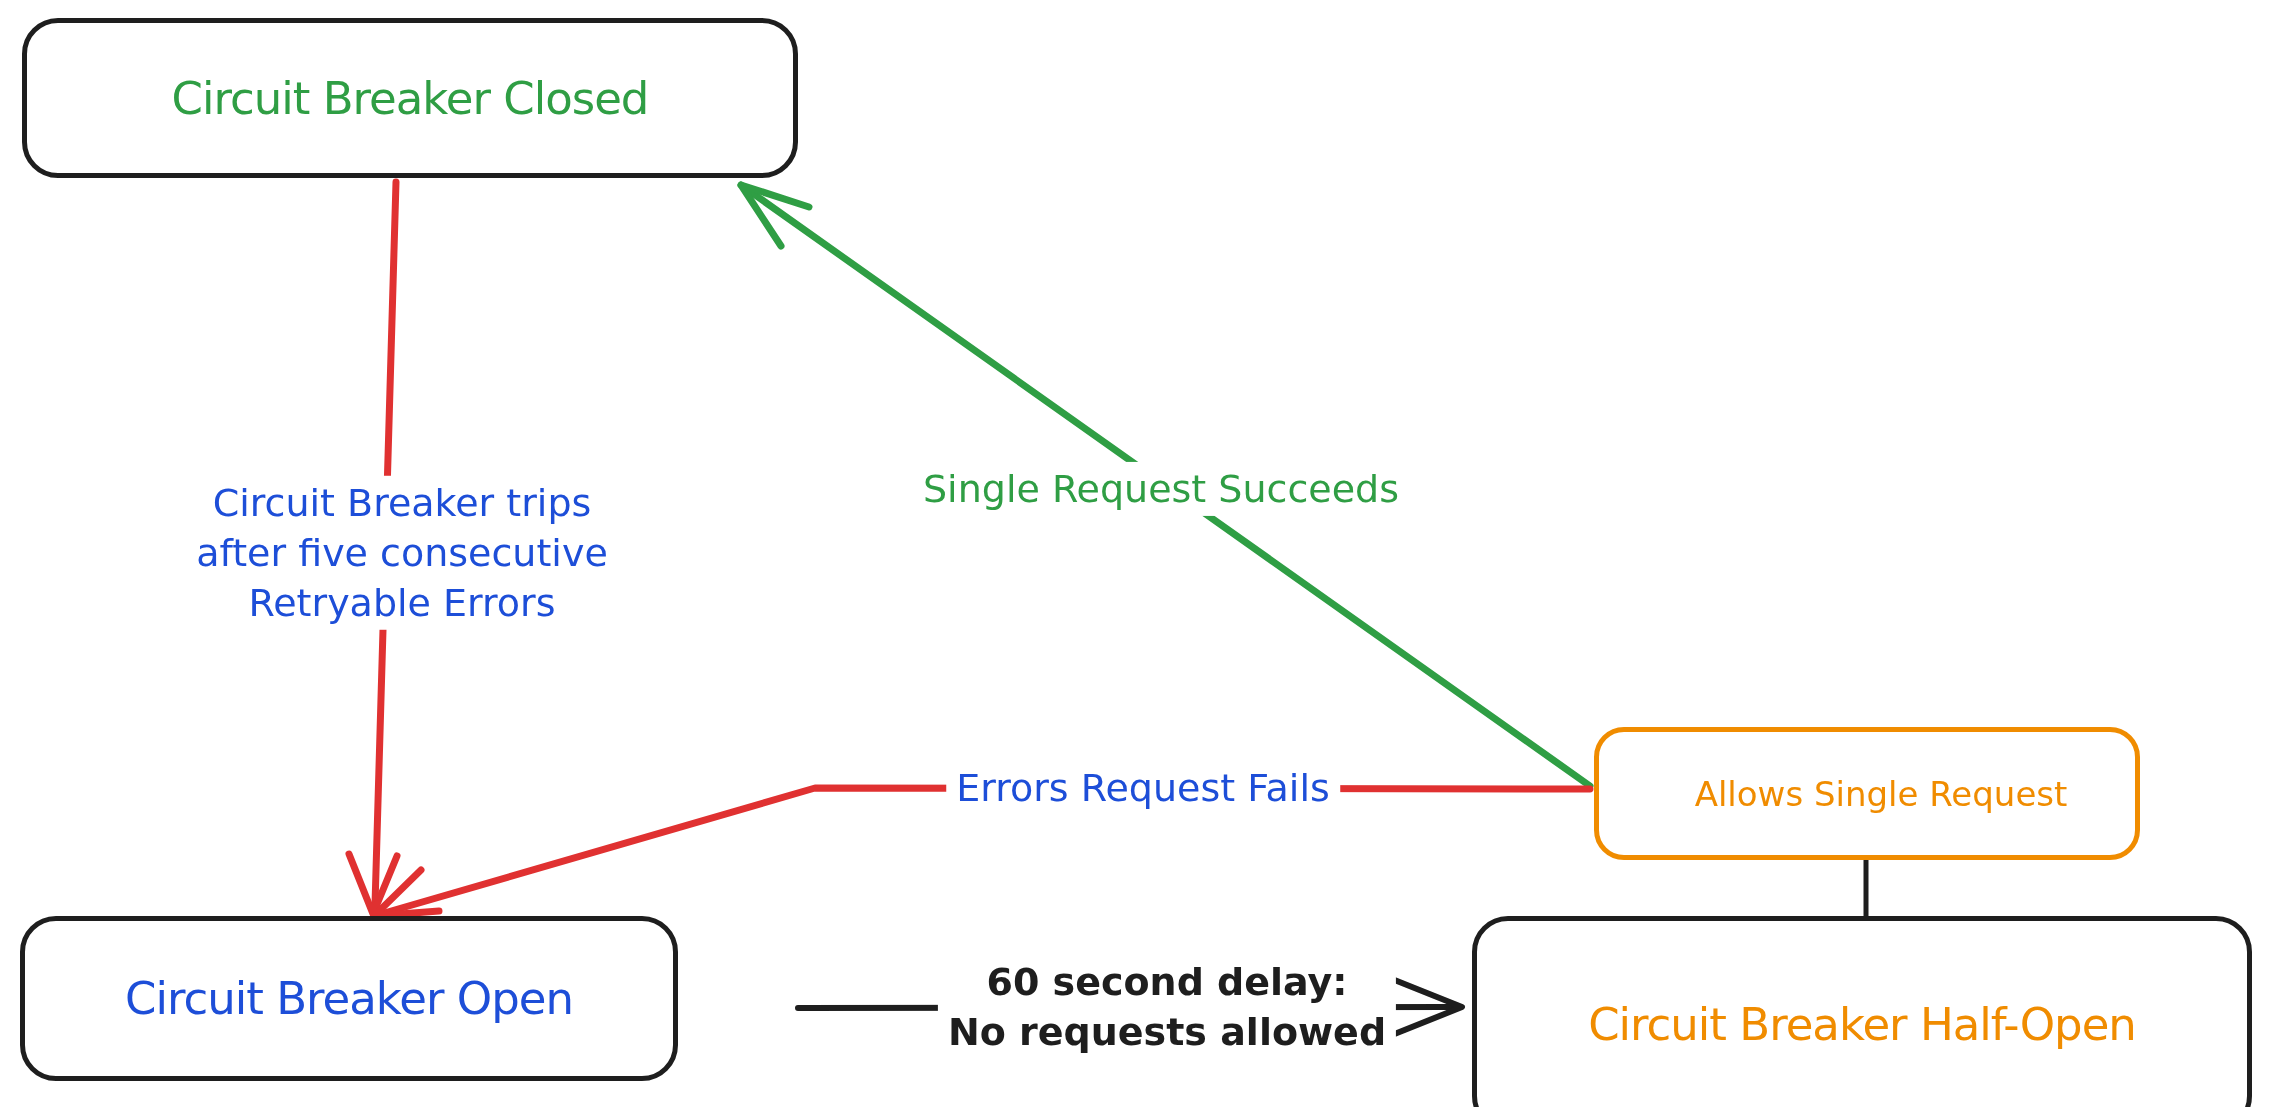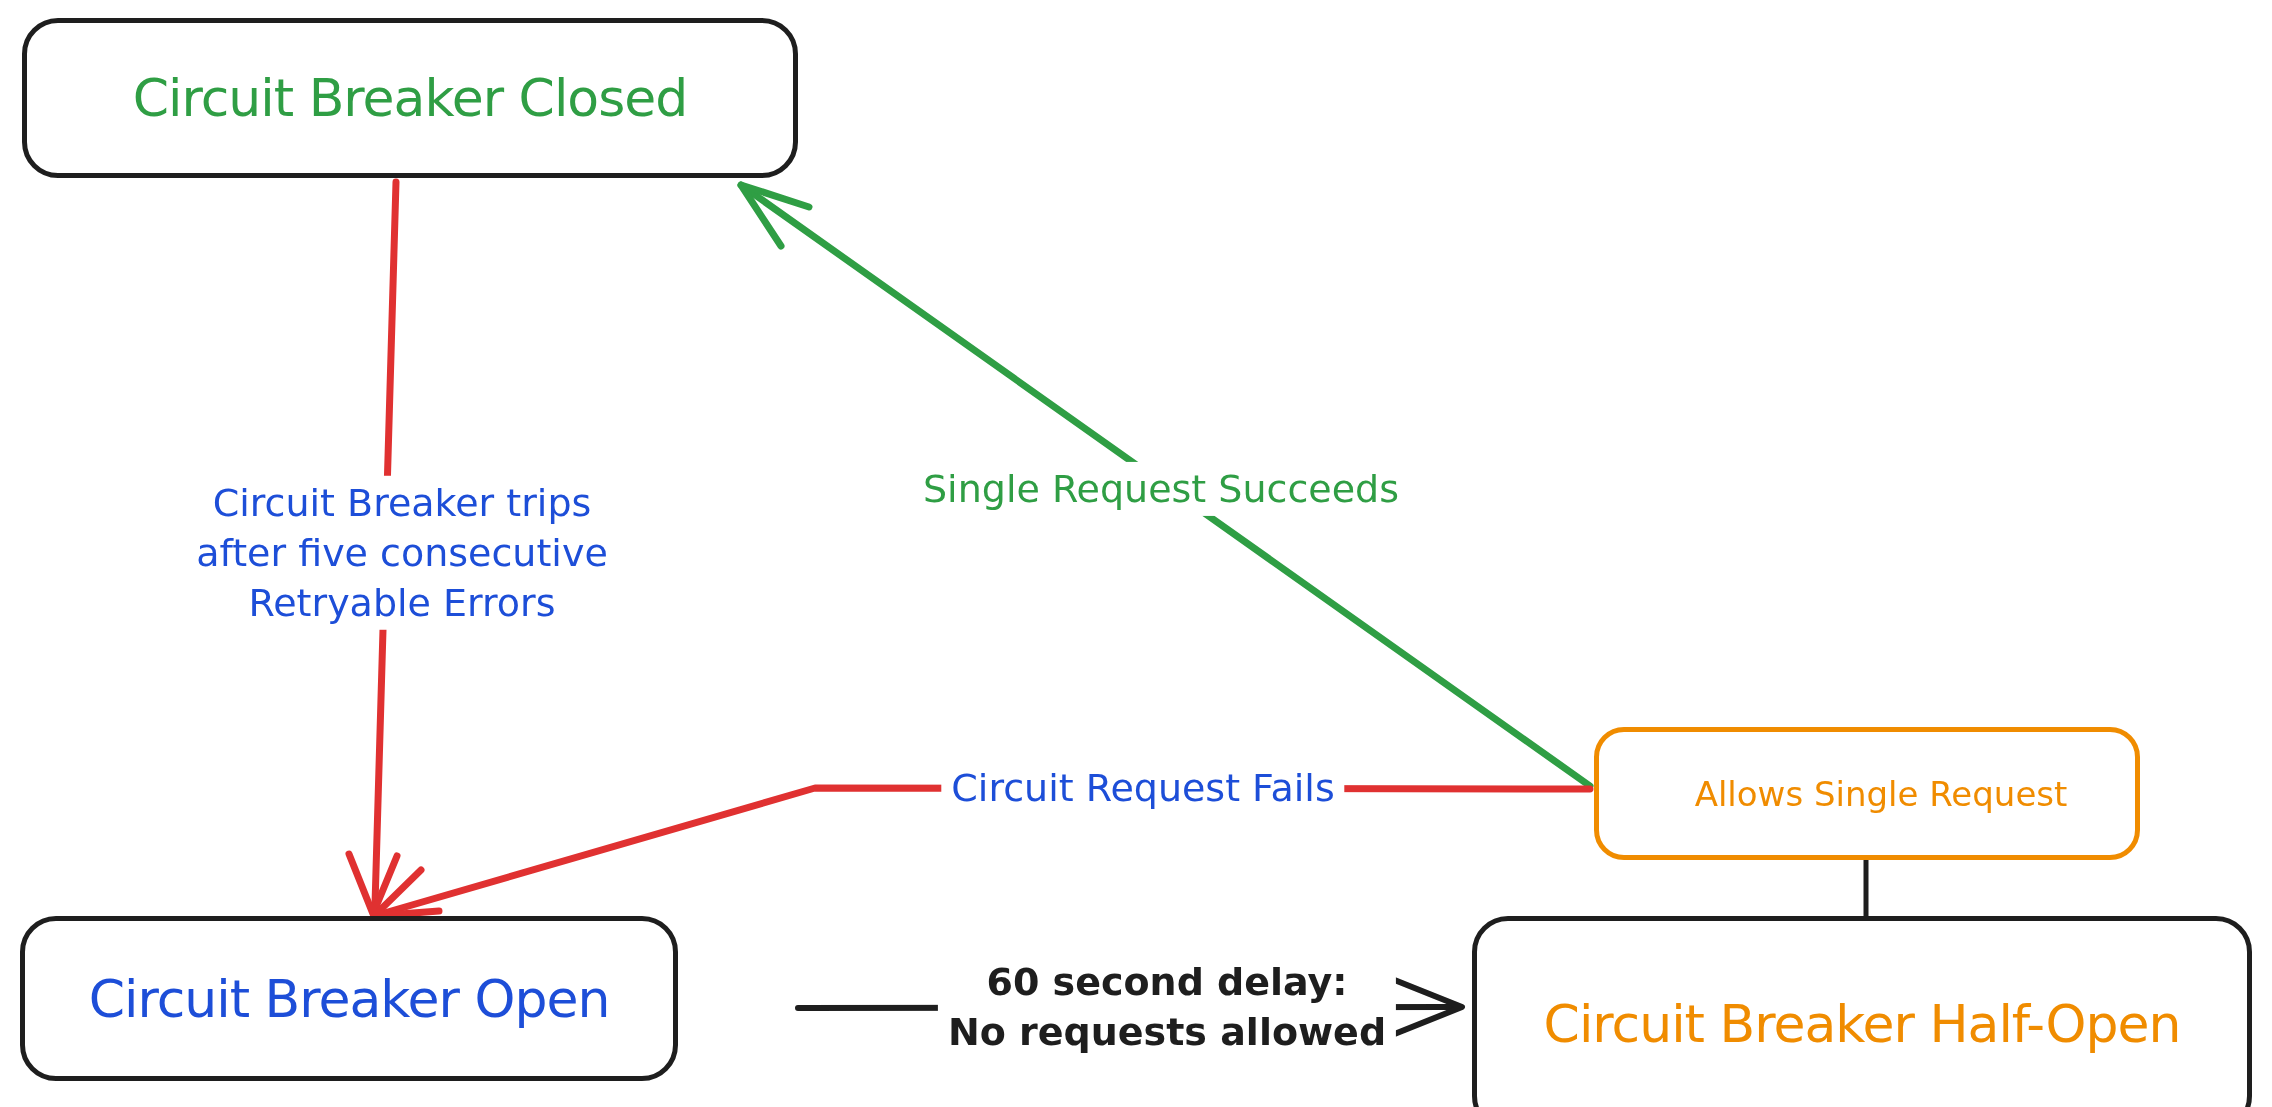--- a/index.html
+++ b/index.html
@@ -28,21 +28,21 @@
     box-sizing: border-box;
     background: #ffffff;
     border: 5px solid #1e1e1e;
     border-radius: 36px;
     display: flex;
     align-items: center;
     justify-content: center;
     text-align: center;
   }
   .node .node-label {
-    font-size: 52px;
+    font-size: 45px;
     letter-spacing: -1px;
     white-space: nowrap;
   }
   #node-closed    { left: 22px;   top: 18px;  width: 776px; height: 160px; }
   #node-open      { left: 20px;   top: 916px; width: 658px; height: 165px; }
   #node-half-open { left: 1472px; top: 916px; width: 780px; height: 216px; }
   #node-allows {
     left: 1594px; top: 727px; width: 546px; height: 133px;
     border: 5px solid #f08c00;
     border-radius: 30px;
@@ -115,18 +115,18 @@
   <div class="node" id="node-allows">
     <span class="node-label orange">Allows Single Request</span>
   </div>
 
   <div class="edge-label red" id="label-trip">Circuit Breaker trips
 after five consecutive
 Retryable Errors</div>
 
   <div class="edge-label green" id="label-success">Single Request Succeeds</div>
 
-  <div class="edge-label red" id="label-fail">Circuit Request Fails</div>
+  <div class="edge-label red" id="label-fail">Errors Request Fails</div>
 
   <div class="edge-label black" id="label-delay">60 second delay:
 No requests allowed</div>
 
 </div>
 
 </body></html>

